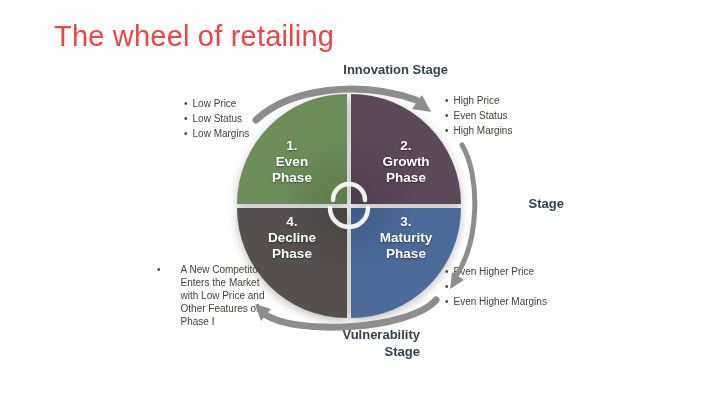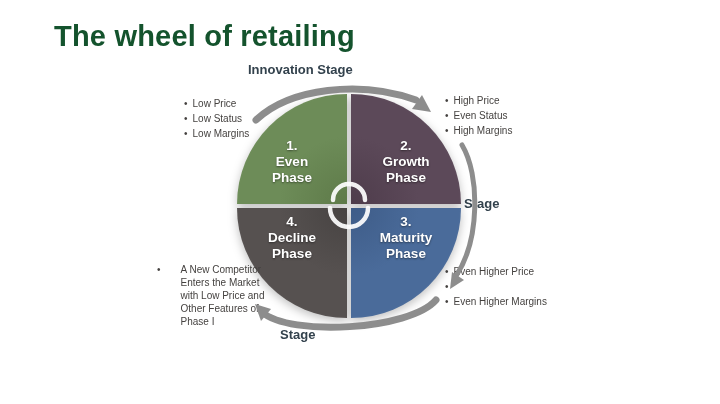--- a/index.html
+++ b/index.html
@@ -1,26 +1,26 @@
 <!DOCTYPE html>
 <html><head>
 <meta charset="utf-8">
 <style>
   html,body { margin:0; padding:0; background:#e9e9e9; }
   .slide {
     position:relative; width:720px; height:404px; background:#ffffff;
     font-family:"Liberation Sans", sans-serif; overflow:hidden;
   }
   .title {
-    position:absolute; left:54px; top:20px; font-size:29px; font-weight:700;
-    color:#14532d; letter-spacing:0.2px;
+    position:absolute; left:54px; top:20px; font-size:29px; font-weight:400;
+    color:#ef4444; letter-spacing:0.2px;
   }
   .stage-label {
     position:absolute; color:#33424d; font-weight:700; font-size:13px;
-    text-align:left; line-height:16px;
+    text-align:right; line-height:16px;
   }
   .stage-innovation { left:248px; top:62px; width:200px; }
   .stage-trading   { left:464px; top:196px; width:100px; }
   .stage-vulnerability { left:280px; top:326px; width:140px; line-height:17px; }
 
   .wheel {
     position:absolute; left:237px; top:94px; width:224px; height:224px;
     filter: drop-shadow(0 3px 5px rgba(0,0,0,0.25));
   }
   .quad {
@@ -60,20 +60,21 @@
 
   <div class="title">The wheel of retailing</div>
 
   <div class="stage-label stage-innovation">Innovation Stage</div>
 
   <div class="stage-label stage-trading">
     <div>Stage</div>
   </div>
 
   <div class="stage-label stage-vulnerability">
+    <div>Vulnerability</div>
     <div>Stage</div>
   </div>
 
   <div class="wheel">
     <div class="quad q1">
       <div>1.</div>
       <div>Even</div>
       <div>Phase</div>
     </div>
     <div class="quad q2">

